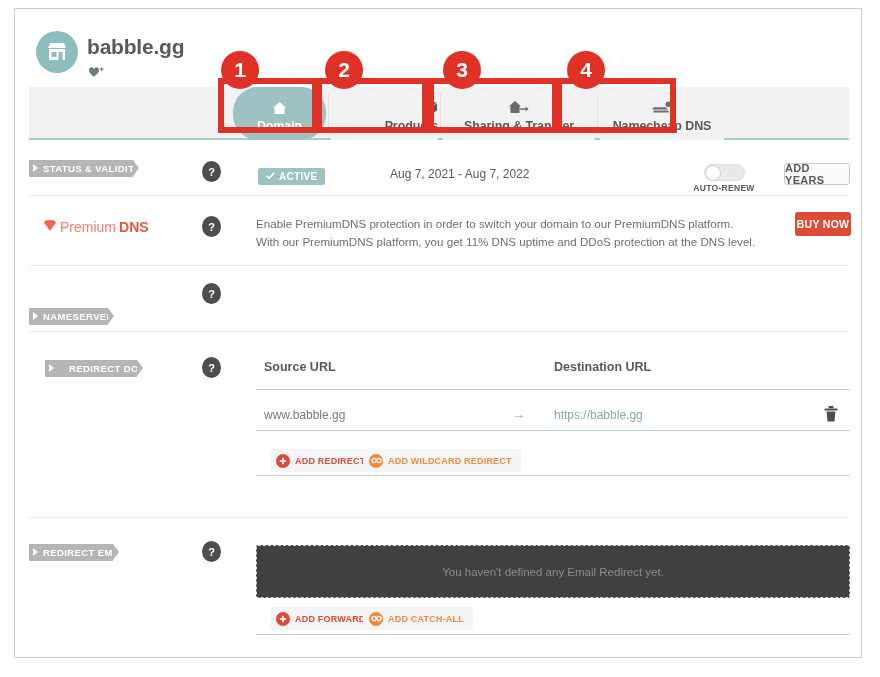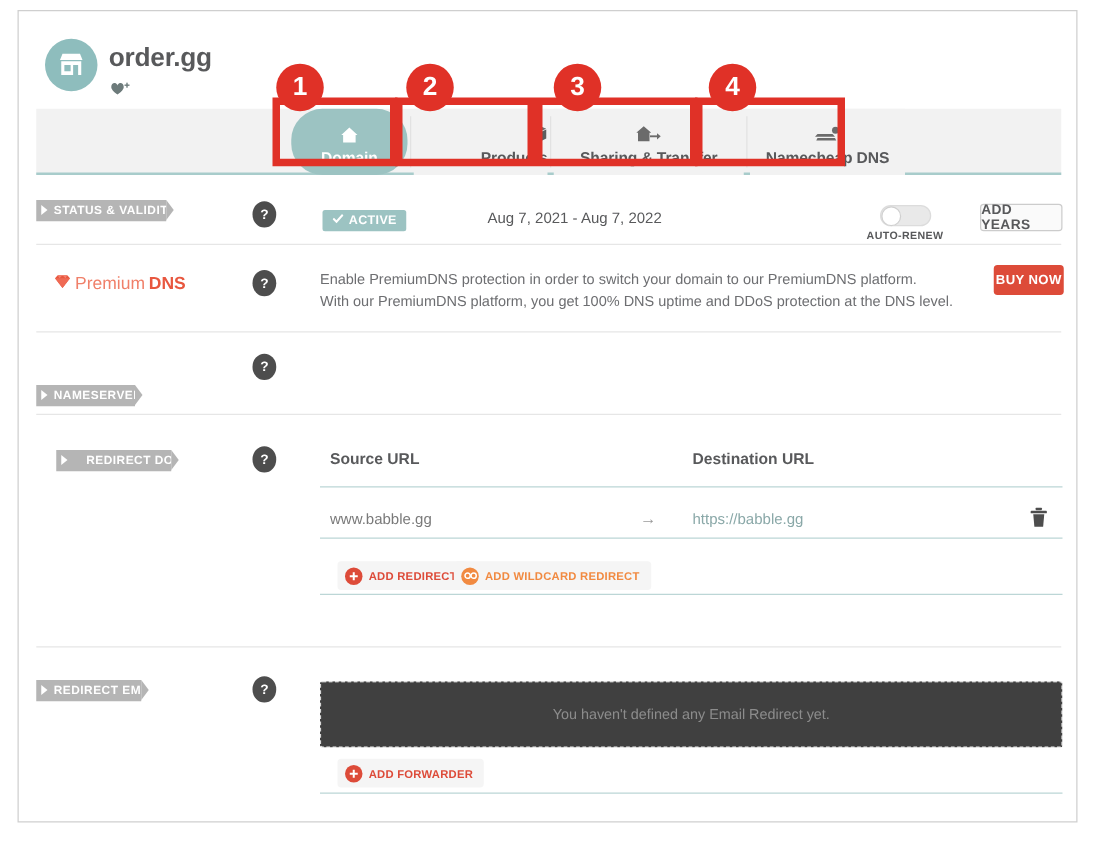--- a/index.html
+++ b/index.html
@@ -152,21 +152,21 @@
     position:absolute;
     background:#dd4b39;border:none;border-radius:3px;
     color:#ffffff;font-size:10.5px;font-weight:bold;letter-spacing:0.3px;
     display:flex;align-items:center;justify-content:center;
     box-sizing:border-box;
   }
 
   
   .premium-brand{
     position:absolute;left:28px;top:209px;
-    display:flex;gap:3px;
+    display:flex;align-items:center;gap:3px;
     font-size:14px;
   }
   .premium-brand .p1{color:#f0806a;font-weight:normal;}
   .premium-brand .p2{color:#e8573f;font-weight:bold;}
   .premium-desc{
     position:absolute;left:241px;top:206px;width:560px;
     font-size:11.6px;color:#6d6e71;line-height:18px;
   }
 
   
@@ -253,21 +253,21 @@
 
   <div class="header">
     <div class="logo-badge">
       <svg width="24" height="22" viewBox="0 0 24 22">
         <path d="M3 7 L5 2 L19 2 L21 7 Z" fill="#ffffff"></path>
         <rect x="4" y="8" width="16" height="11" fill="#ffffff"></rect>
         <rect x="6.5" y="11" width="5" height="5" fill="#8ebdbd"></rect>
         <rect x="13.5" y="11" width="4" height="8" fill="#8ebdbd"></rect>
       </svg>
     </div>
-    <div class="site-title">order.gg</div>
+    <div class="site-title">babble.gg</div>
     <div class="tag-icon">
       <svg width="16" height="13" viewBox="0 0 16 13">
         <path d="M1 5.5 C1 3 3 1.8 4.6 2.6 C5.4 3 5.8 3.7 6 4.3 C6.2 3.7 6.6 3 7.4 2.6 C9 1.8 11 3 11 5.5 C11 8 7.4 10.6 6 11.6 C4.6 10.6 1 8 1 5.5 Z" fill="#6d7b7b"></path>
         <rect x="11.6" y="3.6" width="4" height="1.1" fill="#6d7b7b"></rect>
         <rect x="13.05" y="2.15" width="1.1" height="4" fill="#6d7b7b"></rect>
       </svg>
     </div>
   </div>
 
   <div class="tabbar">
@@ -349,21 +349,21 @@
         <path d="M10.8 2.2 L9.4 4.6 L7 2.2 Z" fill="#f4816e"></path>
         <path d="M1 4.6 L13 4.6 L7 12.4 Z" fill="#ef6a54"></path>
       </svg>
     </span>
     <span class="p1">Premium</span>
         <span class="p2">DNS</span>
   </div>
   <div class="qmark" style="left:187px;top:207px;">?</div>
   <div class="premium-desc">
     <div>Enable PremiumDNS protection in order to switch your domain to our PremiumDNS platform.</div>
-    <div>With our PremiumDNS platform, you get 100% DNS uptime and DDoS protection at the DNS level.</div>
+    <div>With our PremiumDNS platform, you get 11% DNS uptime and DDoS protection at the DNS level.</div>
   </div>
   <div class="btn-red" style="left:780px;top:203px;width:56px;height:24px;">BUY NOW</div>
 
   <div class="divider" style="top:256px;"></div>
 
   <div class="seclabel" style="left:14px;top:275px;width:79px;margin-top:24px;">
     <span class="arrow"></span>
     <span>NAMESERVERS</span>
   </div>
   <div class="qmark" style="left:187px;top:274px;">?</div>
@@ -429,20 +429,29 @@
 
   <div class="pillbtn red" style="left:255px;top:598px;">
     <span class="circ red">
       <svg width="8" height="8" viewBox="0 0 8 8">
             <rect x="0.8" y="3.2" width="6.4" height="1.6" fill="#ffffff"></rect>
             <rect x="3.2" y="0.8" width="1.6" height="6.4" fill="#ffffff"></rect>
           </svg>
     </span>
     <span>ADD FORWARDER</span>
   </div>
+  <div class="pillbtn orange" style="left:348px;top:598px;">
+    <span class="circ orange">
+      <svg width="11" height="7" viewBox="0 0 11 7">
+        <circle cx="3.1" cy="3.5" r="2.1" fill="none" stroke="#ffffff" stroke-width="1.2"></circle>
+        <circle cx="7.9" cy="3.5" r="2.1" fill="none" stroke="#ffffff" stroke-width="1.2"></circle>
+      </svg>
+    </span>
+    <span>ADD CATCH-ALL</span>
+  </div>
 
   <div class="tline" style="left:241px;top:625px;width:594px;"></div>
 
  </div>
 
  <div class="anno-box" style="left:218px;top:78px;width:100px;height:55px;"></div>
  <div class="anno-box" style="left:316px;top:78px;width:112px;height:55px;"></div>
  <div class="anno-box" style="left:428px;top:78px;width:130px;height:55px;"></div>
  <div class="anno-box" style="left:556px;top:78px;width:120px;height:55px;"></div>
 

